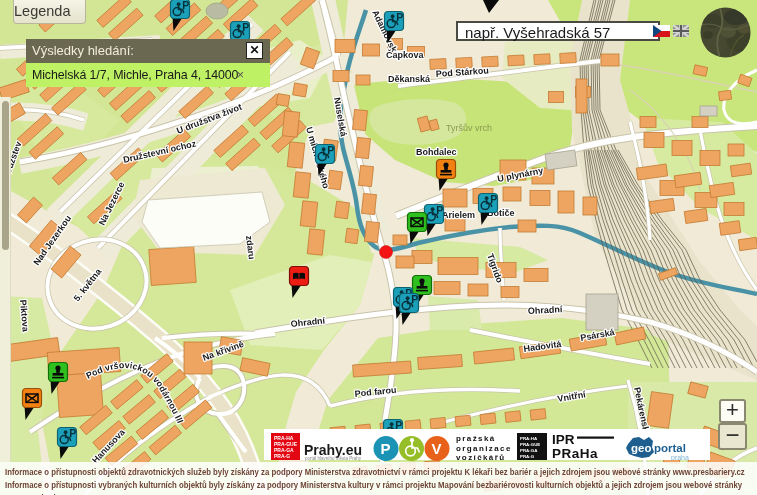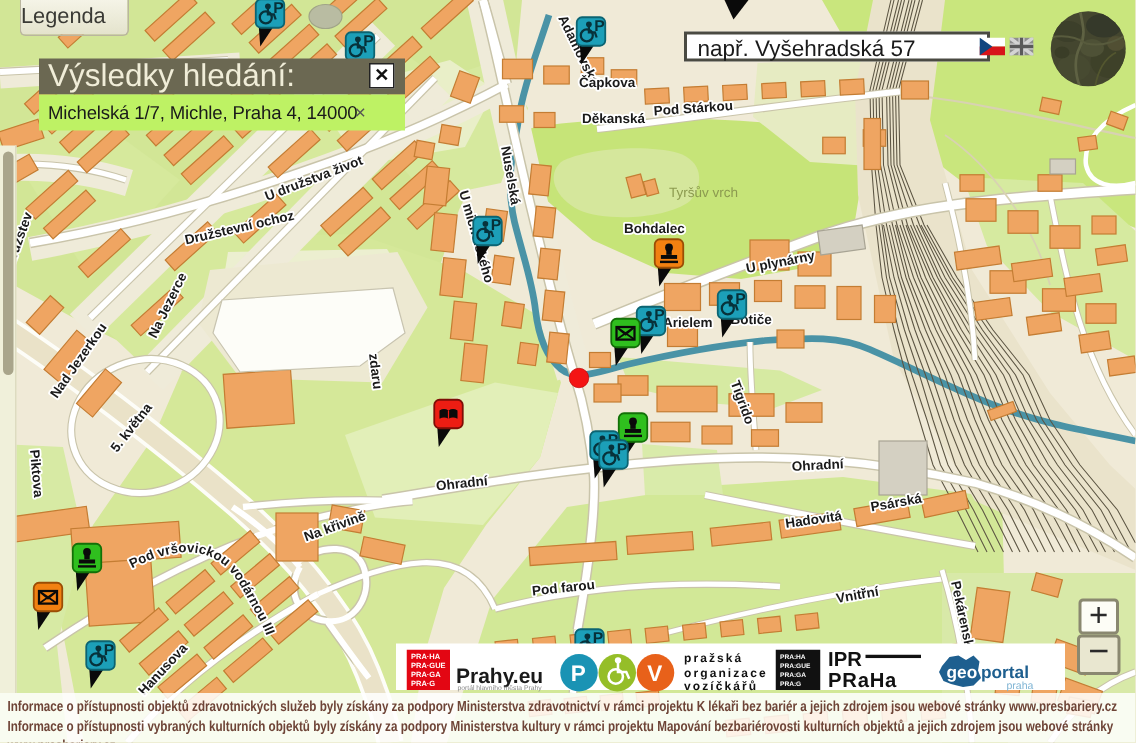--- a/index.html
+++ b/index.html
@@ -477,21 +477,21 @@
 
 <use href="#mP" x="383" y="419"></use>
 </svg>
 
 <div class="ui" style="left:0;top:97px;width:10px;height:365px;background:#F0F0DA;border-right:1px solid #DDDBC0;"></div>
 
 <div class="ui" style="left:2px;top:101px;width:7px;height:149px;background:#A9A58B;border-radius:4px;"></div>
 
 <div class="ui" style="left:13px;top:0;width:71px;height:23px;background:linear-gradient(#F5F4E7,#E4E3CC);border:1px solid #BAB69E;border-top:none;border-radius:0 0 4px 4px;color:#3A3A35;font-size:14.5px;text-align:left;line-height:22px;">Legenda</div>
 
-<div class="ui" style="left:26px;top:39px;width:244px;height:24px;background:#6B6852;color:#F0EDD8;font-size:21px;line-height:24px;padding-left:6px;box-sizing:border-box;">Výsledky hledání:</div>
+<div class="ui" style="left:26px;top:39px;width:244px;height:24px;background:#6B6852;color:#F0EDD8;font-size:13px;line-height:24px;padding-left:6px;box-sizing:border-box;">Výsledky hledání:</div>
 
 <div class="ui" style="left:246px;top:42px;width:17px;height:17px;box-sizing:border-box;background:#FFFFFF;border:1.5px solid #222;color:#111;font-size:12px;font-weight:bold;text-align:center;line-height:14px;">✕</div>
 
 <div class="ui" style="left:26px;top:63px;width:244px;height:24px;background:#bef264;color:#1A1A1A;font-size:12.4px;letter-spacing:-0.1px;line-height:24px;padding-left:6px;box-sizing:border-box;white-space:nowrap;overflow:hidden;">Michelská 1/7, Michle, Praha 4, 14000<span style="color:#555;position:absolute;right:26px;top:0;letter-spacing:0;font-size:13px;">×</span></div>
 
 <div class="ui" style="left:436px;top:21px;width:204px;height:20px;background:#FFFFFF;border:2px solid #4A4A42;color:#1A1A1A;font-size:15px;line-height:20px;padding-left:7px;box-sizing:border-box;margin-left:20px;">např. Vyšehradská 57</div>
 
 <svg class="ui" style="left:653px;top:25px" width="17" height="12" viewBox="0 0 17 12">
 <rect width="17" height="6" fill="#FFFFFF"></rect>
     <rect y="6" width="17" height="6" fill="#D7141A"></rect>

